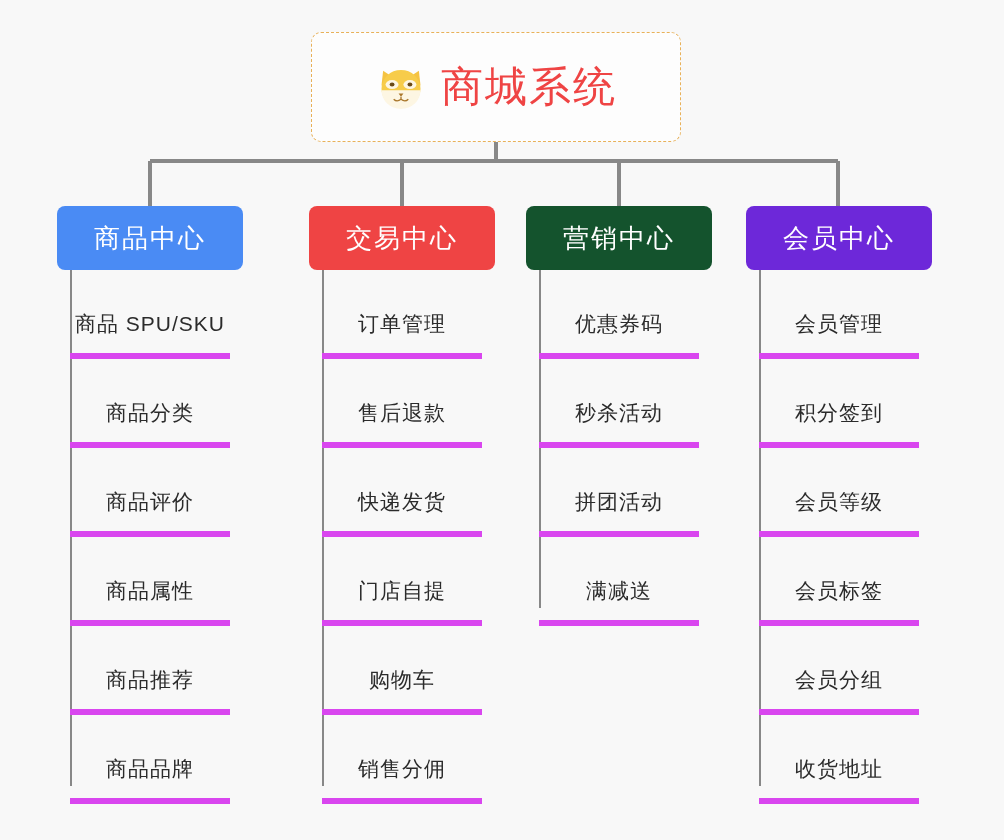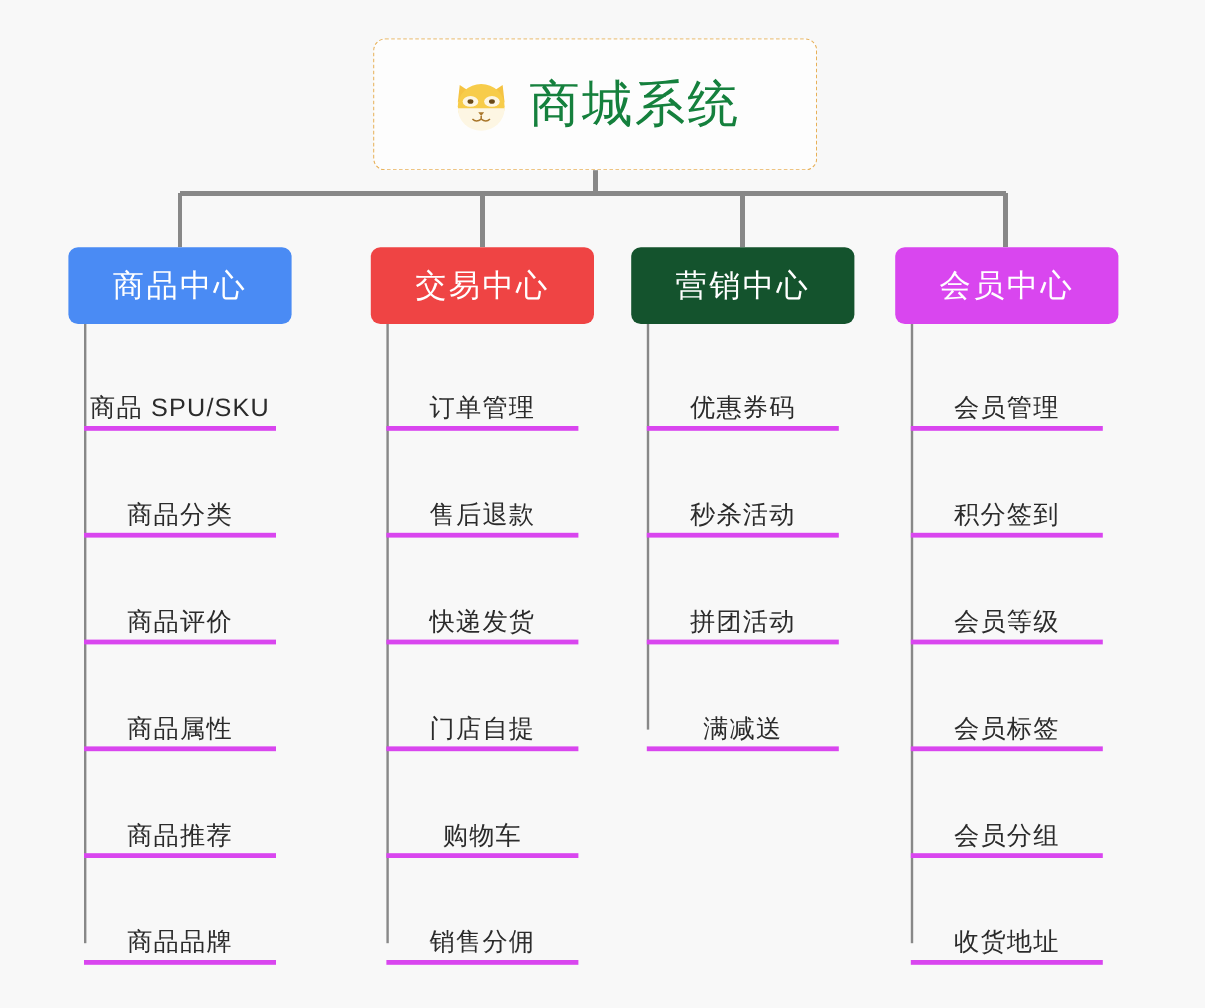--- a/index.html
+++ b/index.html
@@ -33,21 +33,21 @@
     gap: 14px;
   }
   #root-node .dog-icon {
     width: 52px;
     height: 52px;
     flex: 0 0 auto;
     display: block;
   }
   #root-node .root-title {
     font-size: 42px;
-    color: #15803d;
+    color: #ef4444;
     letter-spacing: 2px;
     line-height: 1;
     white-space: nowrap;
   }
 
   
   #connectors {
     position: absolute;
     left: 0; top: 0;
     width: 1004px;
@@ -85,45 +85,45 @@
     top: 0;
     bottom: 18px;
     width: 2px;
     background: #888888;
   }
   .leaf-item {
     position: relative;
     height: 89px;
     margin-left: 13px;
     width: 160px;
-    border-bottom: 4px solid #d946ef;
+    border-bottom: 6px solid #d946ef;
     display: flex;
     align-items: flex-end;
     justify-content: center;
-    padding-bottom: 3px;
+    padding-bottom: 18px;
   }
   .leaf-label {
     font-size: 21px;
     color: #2b2b2b;
     letter-spacing: 1px;
     white-space: nowrap;
     line-height: 1.1;
     padding: 0 6px;
   }
 
   
   #branch-0 { left: 57px;  }
   #branch-1 { left: 309px; }
   #branch-2 { left: 526px; }
   #branch-3 { left: 746px; }
 
   #branch-0 .branch-header { background: #4a8bf4; }
   #branch-1 .branch-header { background: #ef4444; }
   #branch-2 .branch-header { background: #14532d; }
-  #branch-3 .branch-header { background: #d946ef; }
+  #branch-3 .branch-header { background: #6d28d9; }
 </style>
 </head>
 <body>
 
 <div id="canvas">
 
   <svg id="connectors" viewBox="0 0 1004 840" width="1004" height="840">
     <g stroke="#888888" stroke-width="4" fill="none" shape-rendering="crispEdges">
 
       <path d="M 496,142 L 496,161"></path>

